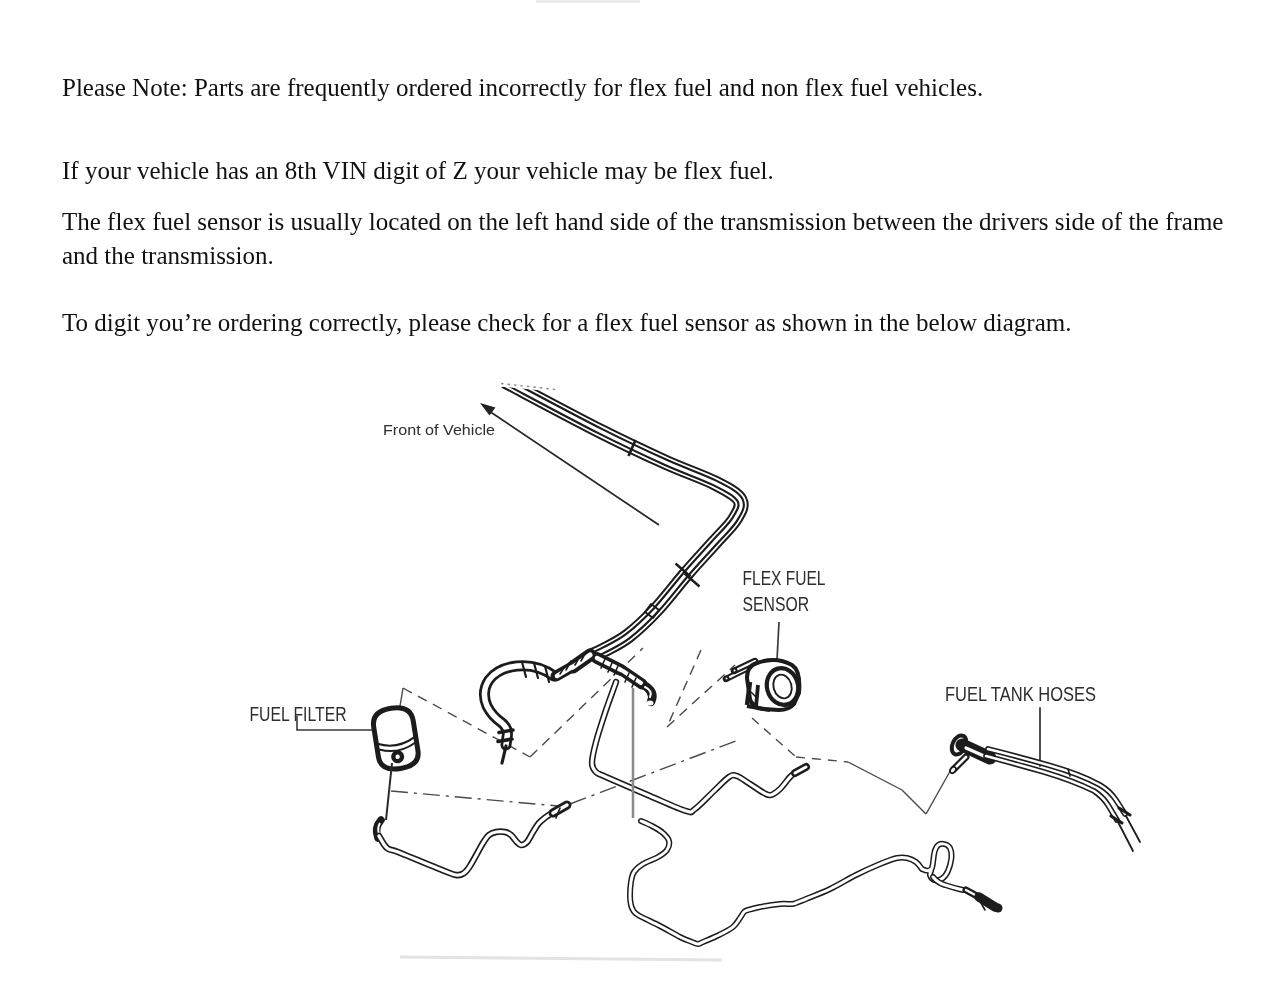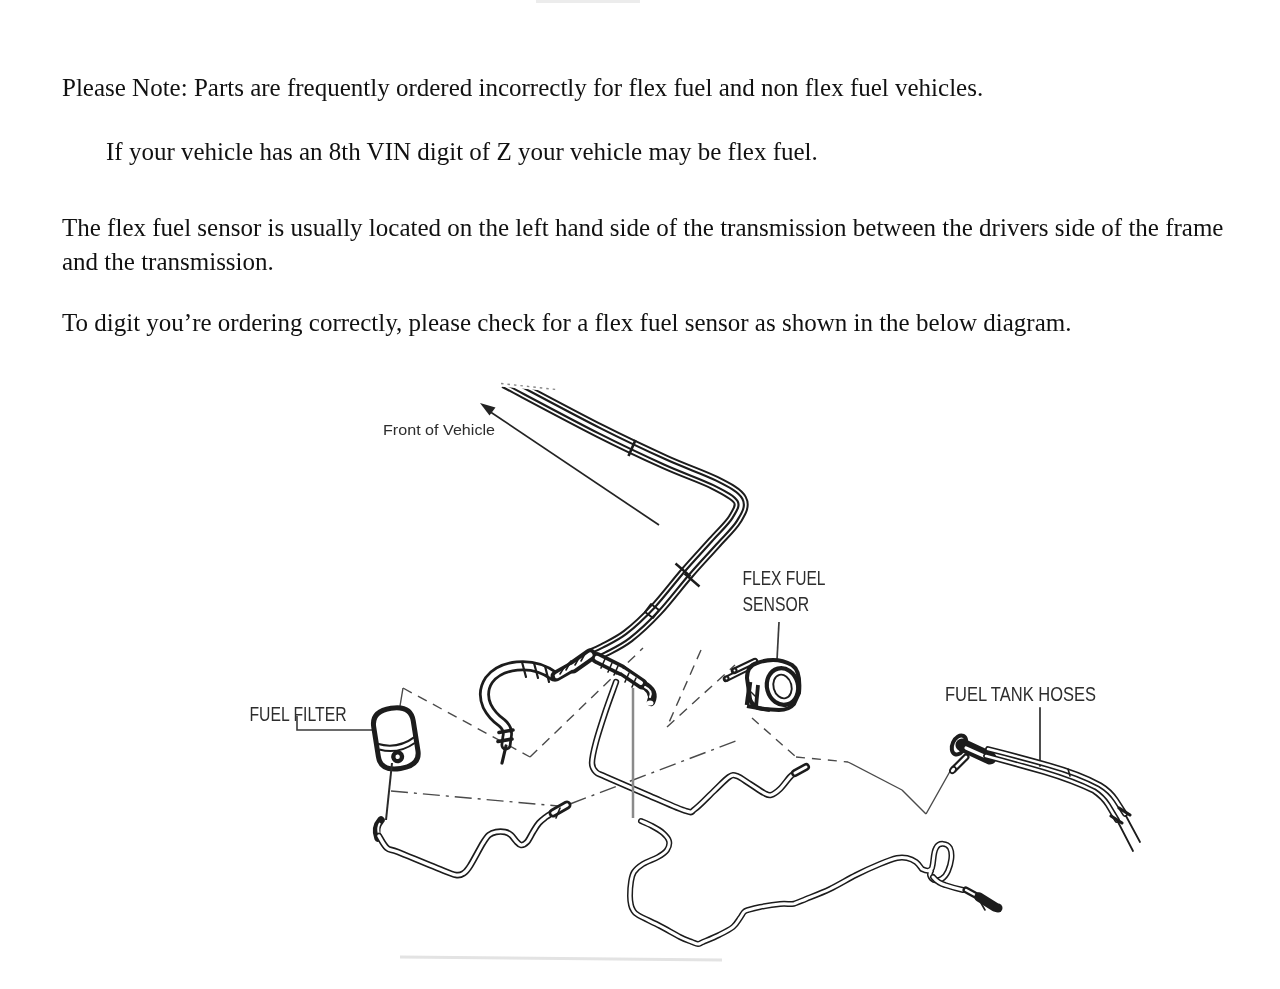--- a/index.html
+++ b/index.html
@@ -8,22 +8,22 @@
     position:absolute;
     left:62px;
     margin:0;
     font-family:"Liberation Serif", serif;
     font-size:25px;
     line-height:33.5px;
     color:#111111;
     white-space:nowrap;
   }
   #p1{top:71px;}
-  #p2{top:135px;margin-left:44px;}
-  #p3{top:211px;white-space:normal;width:1178px;}
+  #p2{top:154px;}
+  #p3{top:205px;white-space:normal;width:1178px;}
   #p4{top:305.6px;}
   #diagram{position:absolute;left:0;top:0;}
   .dlabel{
     font-family:"Liberation Sans", sans-serif;
     fill:#2d2d2d;
   }
   .dlabel-big{font-size:20.5px;}
   .dlabel-small{font-size:15.4px;}
 </style>
 </head>

